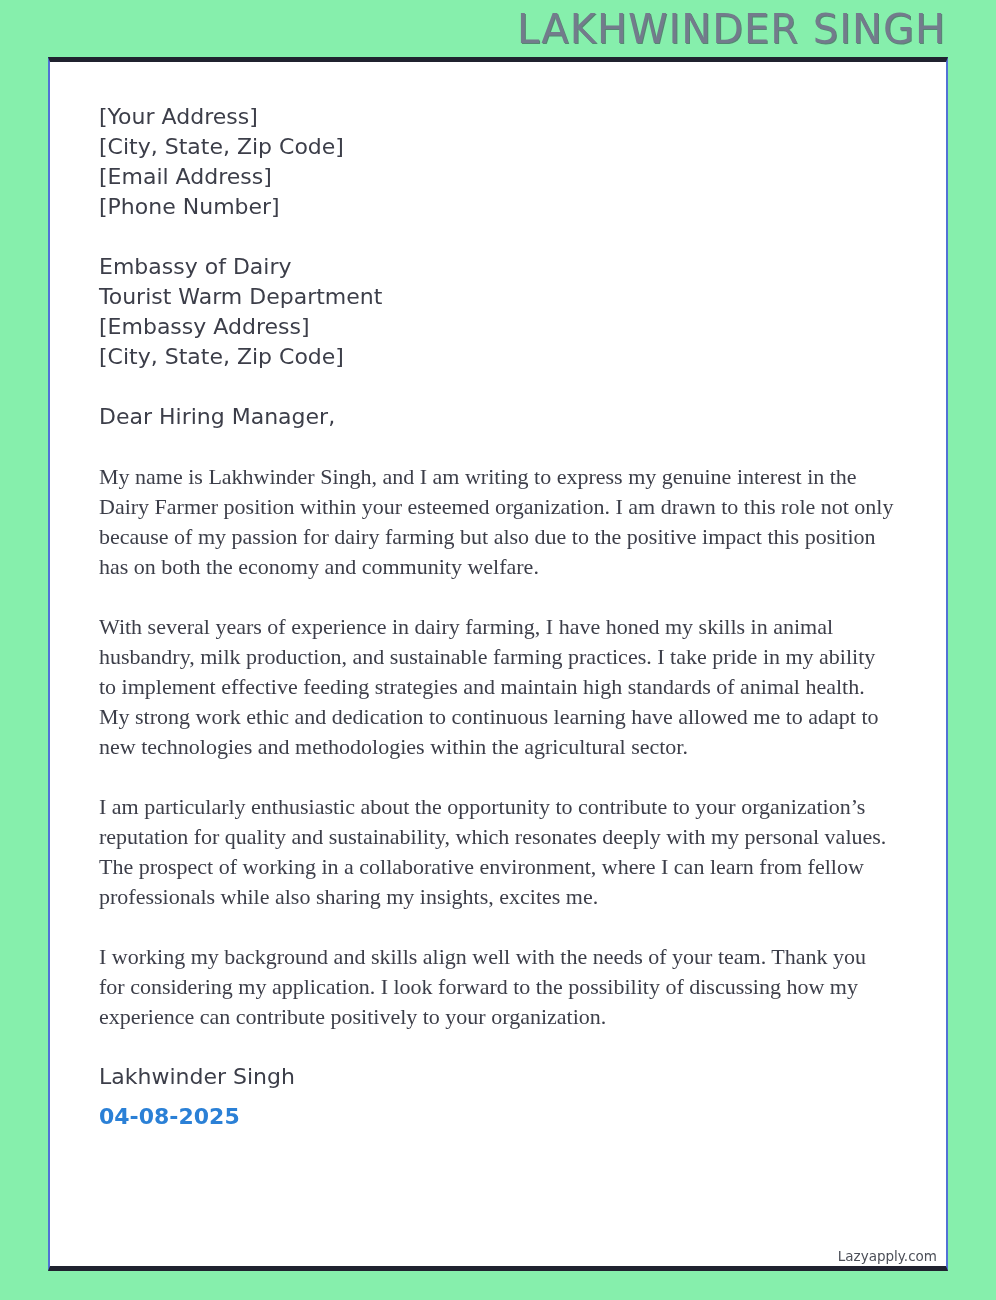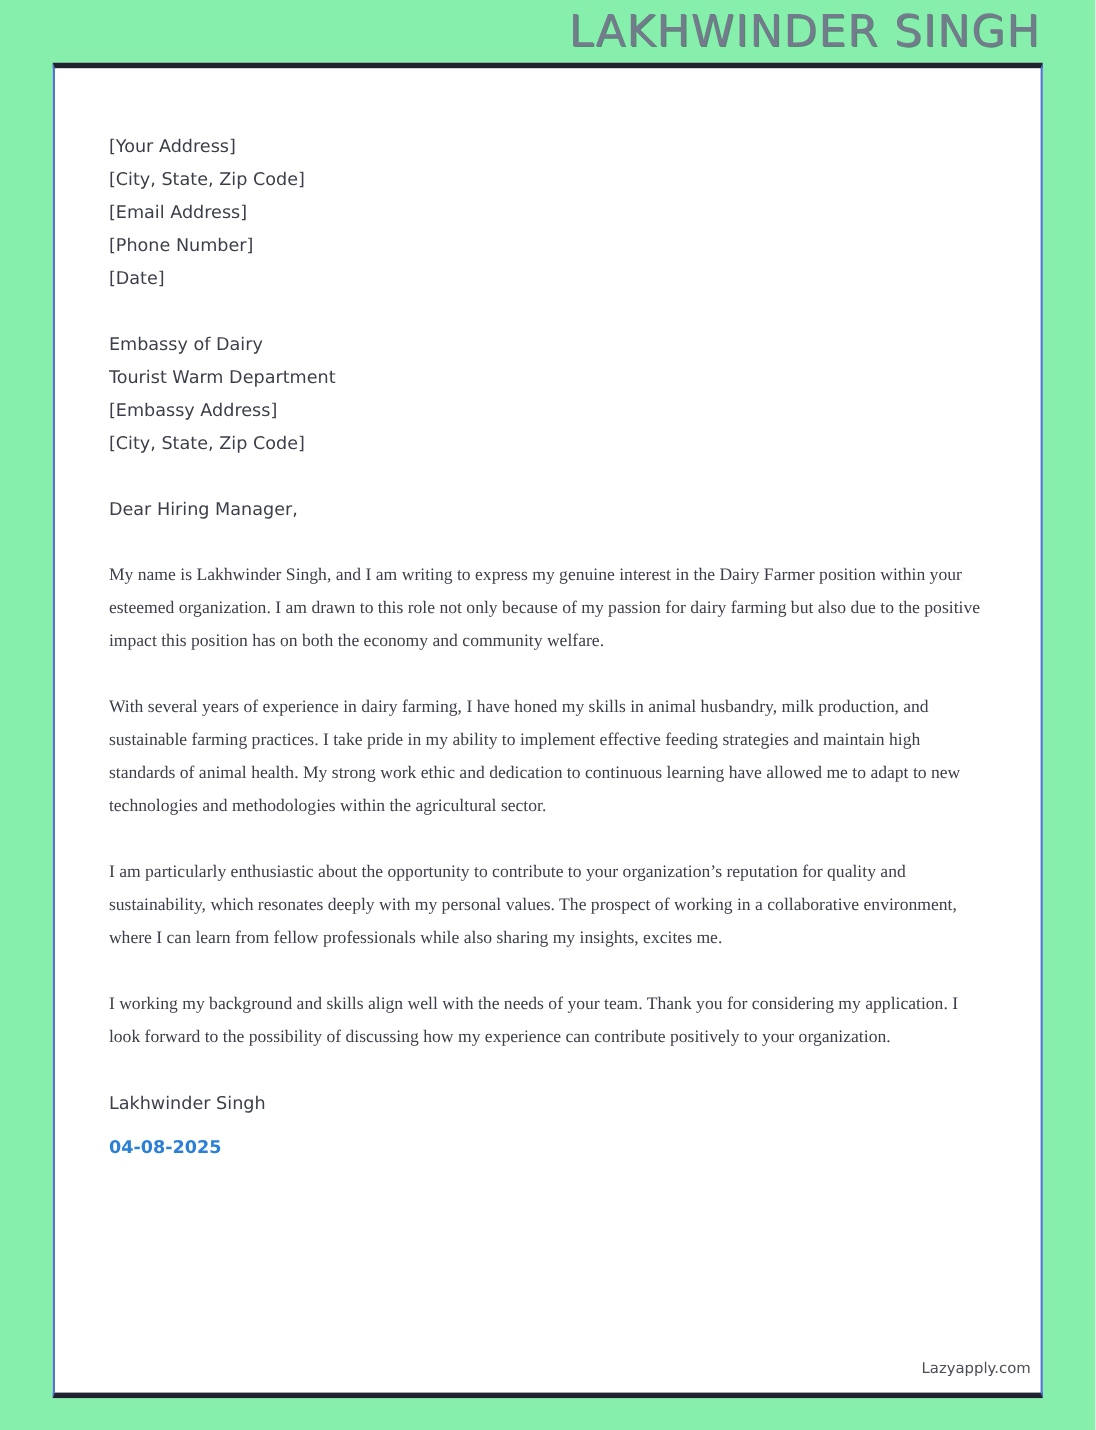--- a/index.html
+++ b/index.html
@@ -37,22 +37,22 @@
     width: 900px;
     height: 1214px;
     background: #ffffff;
     border-left: 2px solid #5272d5;
     border-right: 2px solid #5272d5;
     border-top: 5px solid #20222f;
     border-bottom: 5px solid #20222f;
   }
 
   .content {
-    padding: 56px 50px 0 49px;
-    font-size: 16px;
+    padding: 40px 50px 0 49px;
+    font-size: 22px;
     line-height: 30px;
     color: #3c3e49;
   }
 
   .block { margin-bottom: 30px; }
 
   .line { display: block; }
 
   .paragraph { margin-bottom: 30px; max-width: 800px; font-family: Liberation Serif, serif; }
 
@@ -60,41 +60,40 @@
 
   .date-line {
     color: #2b80d6;
     margin-bottom: 0;
     font-weight: bold;
   }
 
   .watermark {
     position: absolute;
     right: 59px;
-    bottom: 48px;
+    bottom: 36px;
     font-size: 13.5px;
     color: #4c4f58;
   }
 </style>
 </head>
 <body>
 
 <div class="page">
 
   <div class="header-name">LAKHWINDER SINGH</div>
 
   <div class="document">
     <div class="content">
 
       <div class="block">
         <span class="line">[Your Address]</span>
         <span class="line">[City, State, Zip Code]</span>
         <span class="line">[Email Address]</span>
         <span class="line">[Phone Number]</span>
-        <span class="line">[Date]</span>
       </div>
 
       <div class="block">
         <span class="line">Embassy of Dairy</span>
         <span class="line">Tourist Warm Department</span>
         <span class="line">[Embassy Address]</span>
         <span class="line">[City, State, Zip Code]</span>
       </div>
 
       <div class="block">Dear Hiring Manager,</div>

